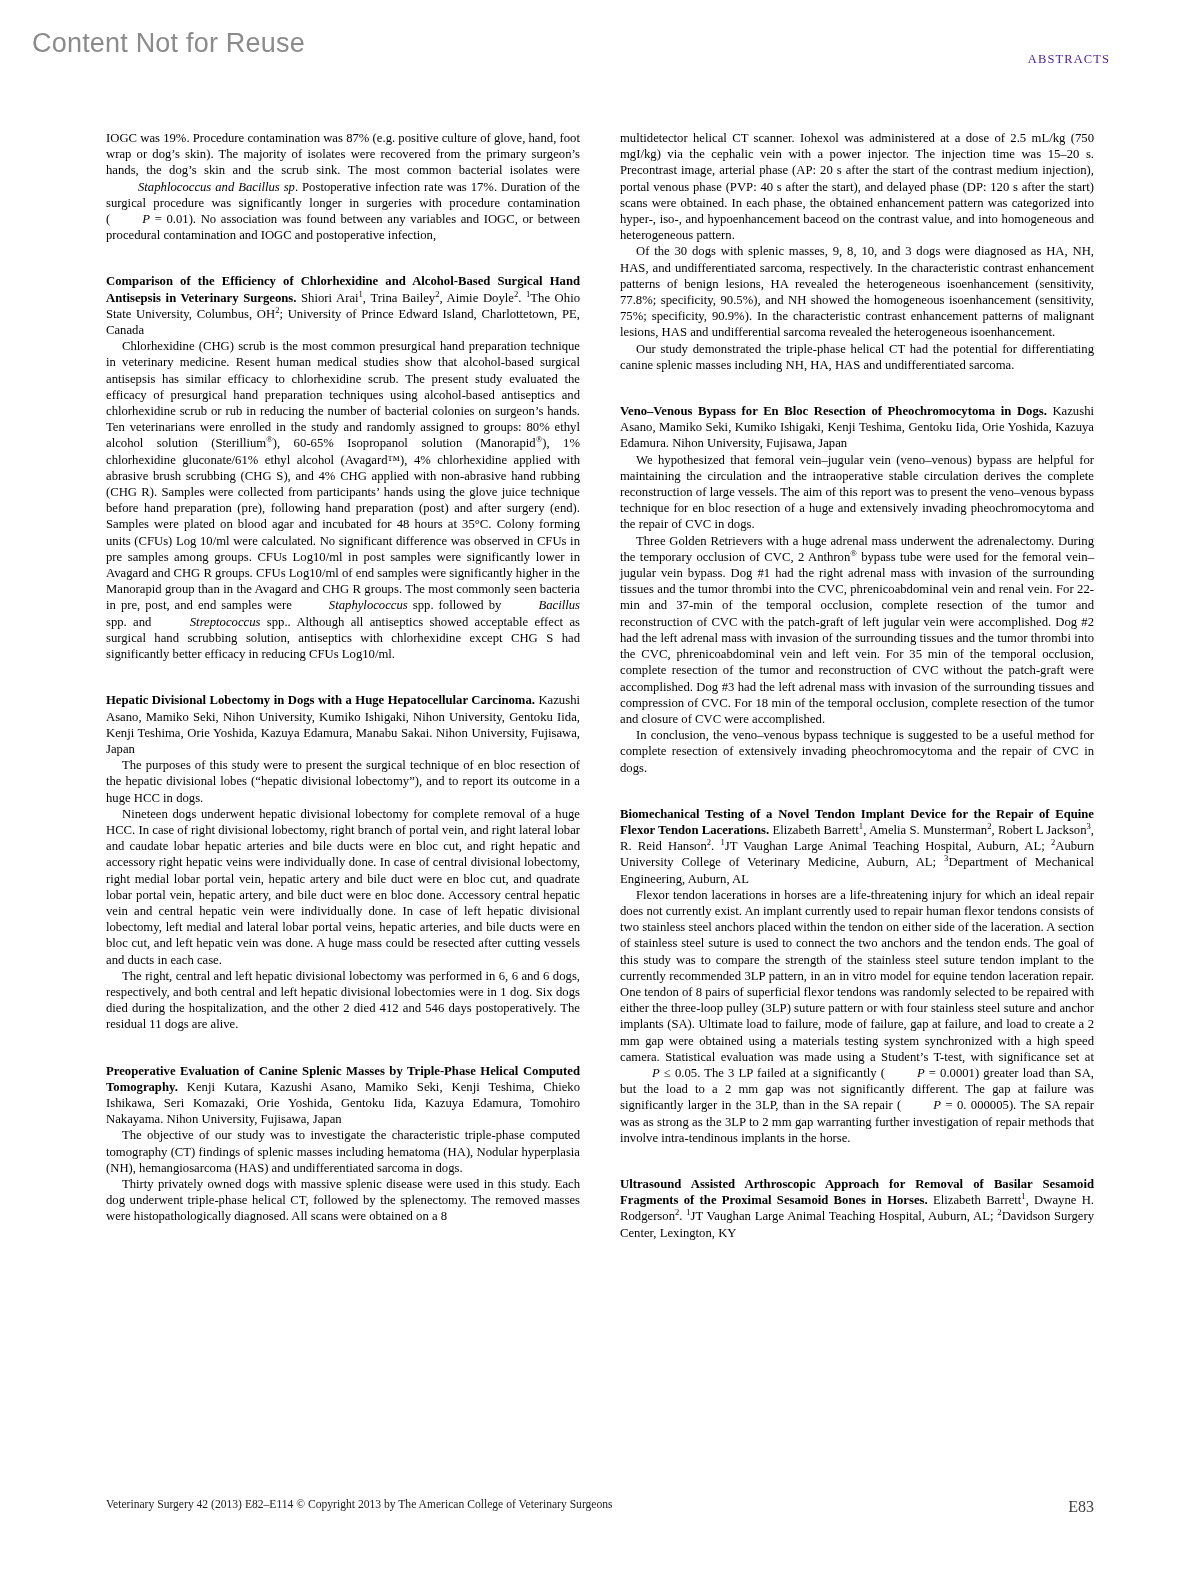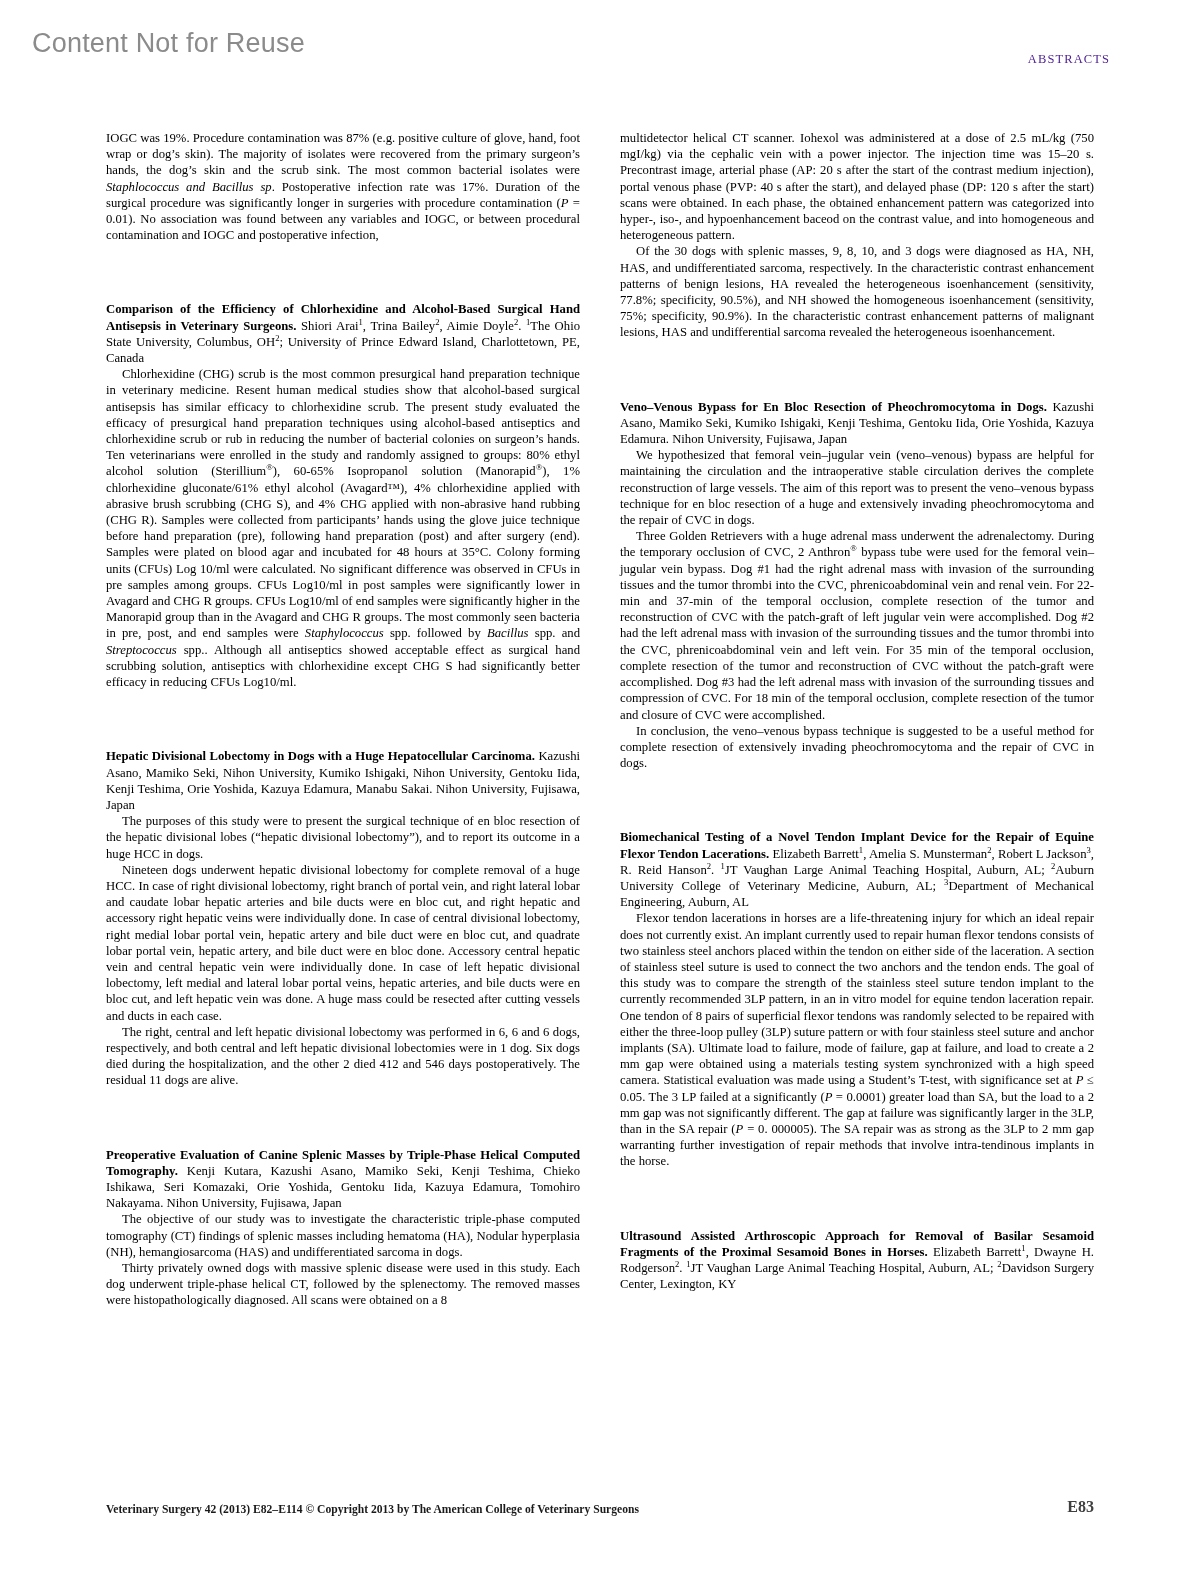--- a/index.html
+++ b/index.html
@@ -56,46 +56,45 @@
     font-size: 12.7px;
     line-height: 16.2px;
     text-align: justify;
     text-justify: inter-word;
     hyphens: auto;
   }
   p.indent {
     text-indent: 16px;
   }
   .abs-title {
-    margin-top: 32px;
+    margin-top: 4px;
     font-weight: bold;
     font-size: 12.7px;
     line-height: 16.2px;
     text-align: justify;
   }
   .abs-title .authors {
     font-weight: normal;
   }
   .gap-lg { height: 26px; }
   sup {
     font-size: 8.6px;
     vertical-align: super;
     line-height: 0;
   }
-  i { font-style: italic; }
+  i { font-style: italic; margin-left: 32px; }
   .footer {
     position: absolute;
     left: 106px;
     bottom: 62px;
     width: 988px;
     display: flex;
-    align-items: flex-end;
+    align-items: flex-start;
     justify-content: space-between;
     font-family: "Liberation Sans", sans-serif;
-    font-weight: bold;
   }
   .footer-left {
     font-size: 11.6px;
     color: #1a1a1a;
     font-family: "Liberation Serif", serif;
   }
   .footer-right {
     font-size: 16px;
     color: #404040;
     font-family: "Liberation Serif", serif;
@@ -135,20 +134,21 @@
 
       <p class="indent">The objective of our study was to investigate the characteristic triple-phase computed tomography (CT) findings of splenic masses including hematoma (HA), Nodular hyperplasia (NH), hemangiosarcoma (HAS) and undifferentiated sarcoma in dogs.</p>
       <p class="indent">Thirty privately owned dogs with massive splenic disease were used in this study. Each dog underwent triple-phase helical CT, followed by the splenectomy. The removed masses were histopathologically diagnosed. All scans were obtained on a 8</p>
 
     </div>
 
     <div class="col">
 
       <p>multidetector helical CT scanner. Iohexol was administered at a dose of 2.5 mL/kg (750 mgI/kg) via the cephalic vein with a power injector. The injection time was 15–20 s. Precontrast image, arterial phase (AP: 20 s after the start of the contrast medium injection), portal venous phase (PVP: 40 s after the start), and delayed phase (DP: 120 s after the start) scans were obtained. In each phase, the obtained enhancement pattern was categorized into hyper-, iso-, and hypoenhancement baceod on the contrast value, and into homogeneous and heterogeneous pattern.</p>
       <p class="indent">Of the 30 dogs with splenic masses, 9, 8, 10, and 3 dogs were diagnosed as HA, NH, HAS, and undifferentiated sarcoma, respectively. In the characteristic contrast enhancement patterns of benign lesions, HA revealed the heterogeneous isoenhancement (sensitivity, 77.8%; specificity, 90.5%), and NH showed the homogeneous isoenhancement (sensitivity, 75%; specificity, 90.9%). In the characteristic contrast enhancement patterns of malignant lesions, HAS and undifferential sarcoma revealed the heterogeneous isoenhancement.</p>
+      <p class="indent">Our study demonstrated the triple-phase helical CT had the potential for differentiating canine splenic masses including NH, HA, HAS and undifferentiated sarcoma.</p>
 
       <div class="gap-lg"></div>
 
       <p class="abs-title">Veno–Venous Bypass for En Bloc Resection of Pheochromocytoma in Dogs. <span class="authors">Kazushi Asano, Mamiko Seki, Kumiko Ishigaki, Kenji Teshima, Gentoku Iida, Orie Yoshida, Kazuya Edamura. Nihon University, Fujisawa, Japan</span></p>
 
       <p class="indent">We hypothesized that femoral vein–jugular vein (veno–venous) bypass are helpful for maintaining the circulation and the intraoperative stable circulation derives the complete reconstruction of large vessels. The aim of this report was to present the veno–venous bypass technique for en bloc resection of a huge and extensively invading pheochromocytoma and the repair of CVC in dogs.</p>
       <p class="indent">Three Golden Retrievers with a huge adrenal mass underwent the adrenalectomy. During the temporary occlusion of CVC, 2 Anthron<sup>®</sup> bypass tube were used for the femoral vein–jugular vein bypass. Dog #1 had the right adrenal mass with invasion of the surrounding tissues and the tumor thrombi into the CVC, phrenicoabdominal vein and renal vein. For 22-min and 37-min of the temporal occlusion, complete resection of the tumor and reconstruction of CVC with the patch-graft of left jugular vein were accomplished. Dog #2 had the left adrenal mass with invasion of the surrounding tissues and the tumor thrombi into the CVC, phrenicoabdominal vein and left vein. For 35 min of the temporal occlusion, complete resection of the tumor and reconstruction of CVC without the patch-graft were accomplished. Dog #3 had the left adrenal mass with invasion of the surrounding tissues and compression of CVC. For 18 min of the temporal occlusion, complete resection of the tumor and closure of CVC were accomplished.</p>
       <p class="indent">In conclusion, the veno–venous bypass technique is suggested to be a useful method for complete resection of extensively invading pheochromocytoma and the repair of CVC in dogs.</p>
 
       <div class="gap-lg"></div>

